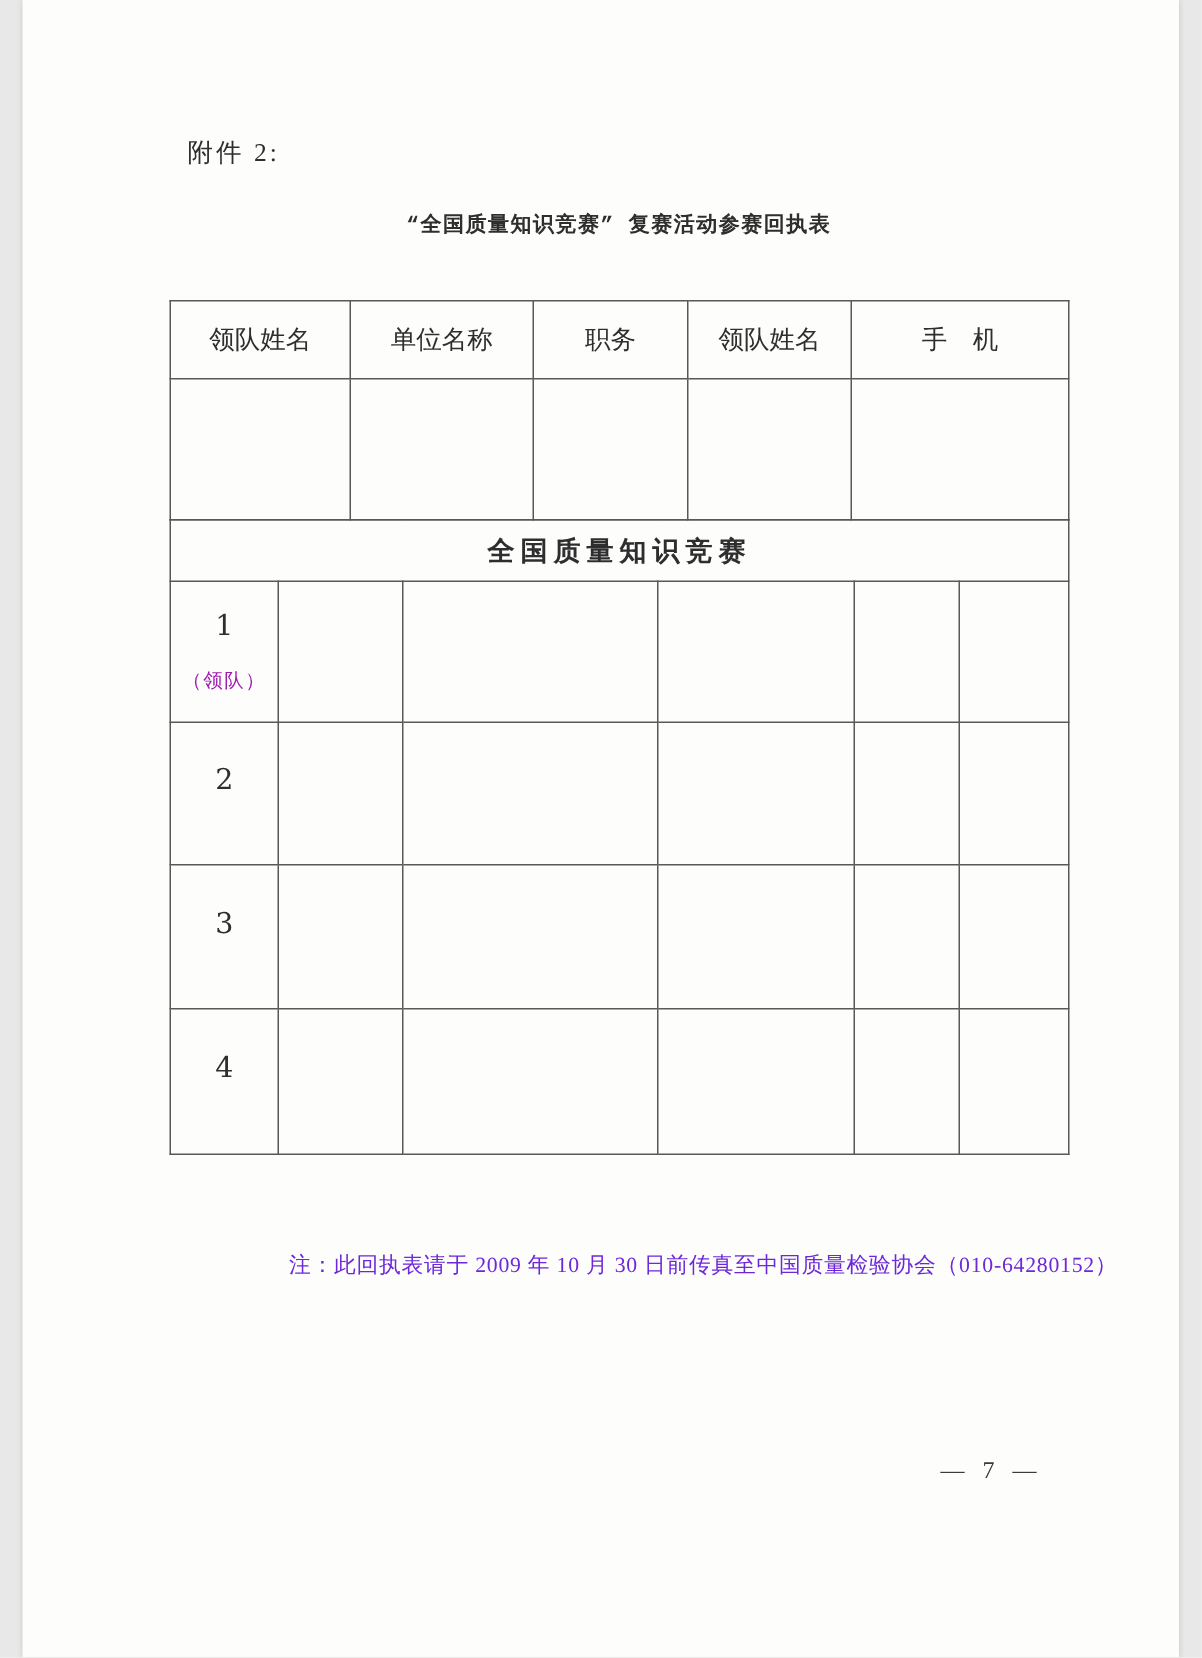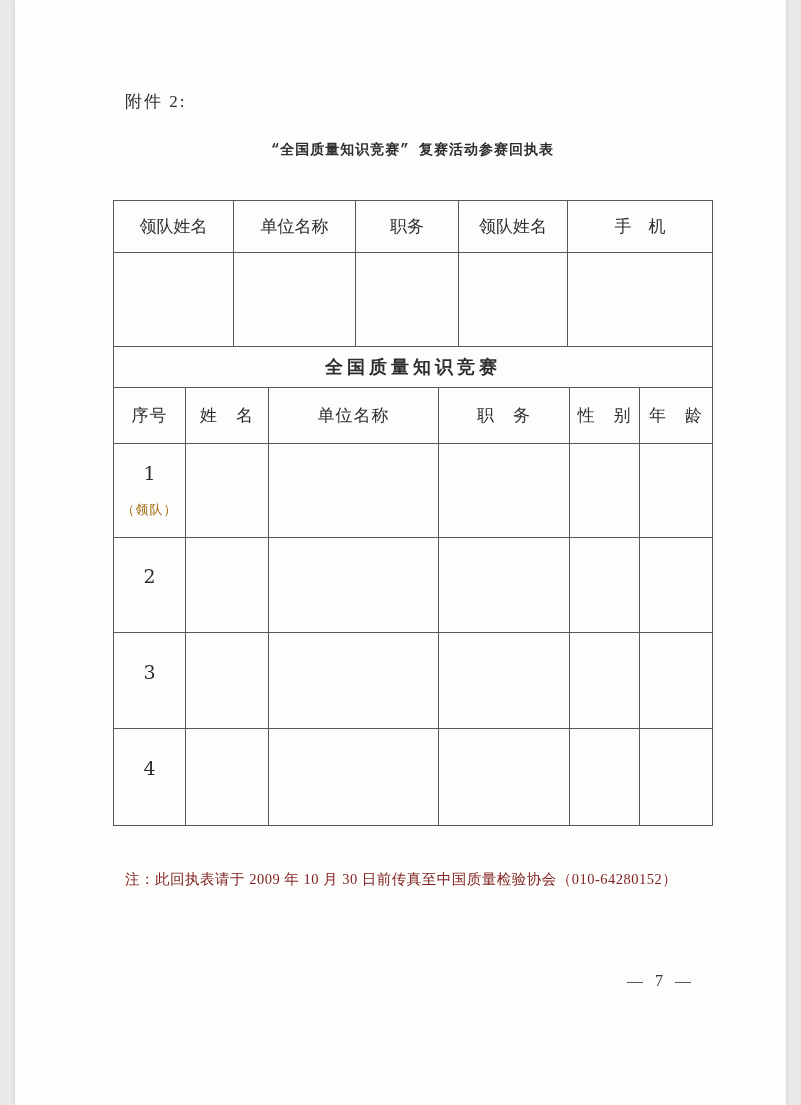--- a/index.html
+++ b/index.html
@@ -74,31 +74,32 @@
   tr.member-row-c td { height: 95px; }
   tr.member-row-d td { height: 96px; }
   .row-index-num {
     font-size: 19px;
     line-height: 1.2;
     font-family: "DejaVu Serif", "Liberation Serif", serif;
   }
   .row-index-note {
     font-size: 13px;
     margin-top: 17px;
-    color: #a16207;
+    color: #a21caf;
     letter-spacing: 1px;
   }
   .footer-note {
     position: absolute;
     left: 110px;
-    top: 870px;
+    top: 834px;
     width: 620px;
     font-size: 14.5px;
     letter-spacing: 0.5px;
-    color: #7f1d1d;
+    color: #6d28d9;
+    text-align: right;
   }
   .page-number {
     position: absolute;
     left: 612px;
     top: 972px;
     font-size: 16px;
     letter-spacing: 4px;
     color: #3a3a3a;
   }
 </style>
@@ -145,28 +146,20 @@
           <col style="width:83px">
           <col style="width:170px">
         <col style="width:131px">
           <col style="width:70px">
           <col style="width:73px">
       </colgroup>
       <tbody>
         <tr class="section-title-row">
           <td colspan="6">全国质量知识竞赛</td>
         </tr>
-        <tr class="members-header">
-          <td>序号</td>
-          <td>姓　名</td>
-          <td>单位名称</td>
-          <td>职　务</td>
-          <td>性　别</td>
-          <td>年　龄</td>
-        </tr>
 
         <tr class="member-row-a">
           <td>
             <div class="row-index-num">1</div>
             <div class="row-index-note">（领队）</div>
           </td>
           <td></td>
           <td></td>
           <td></td>
           <td></td>

